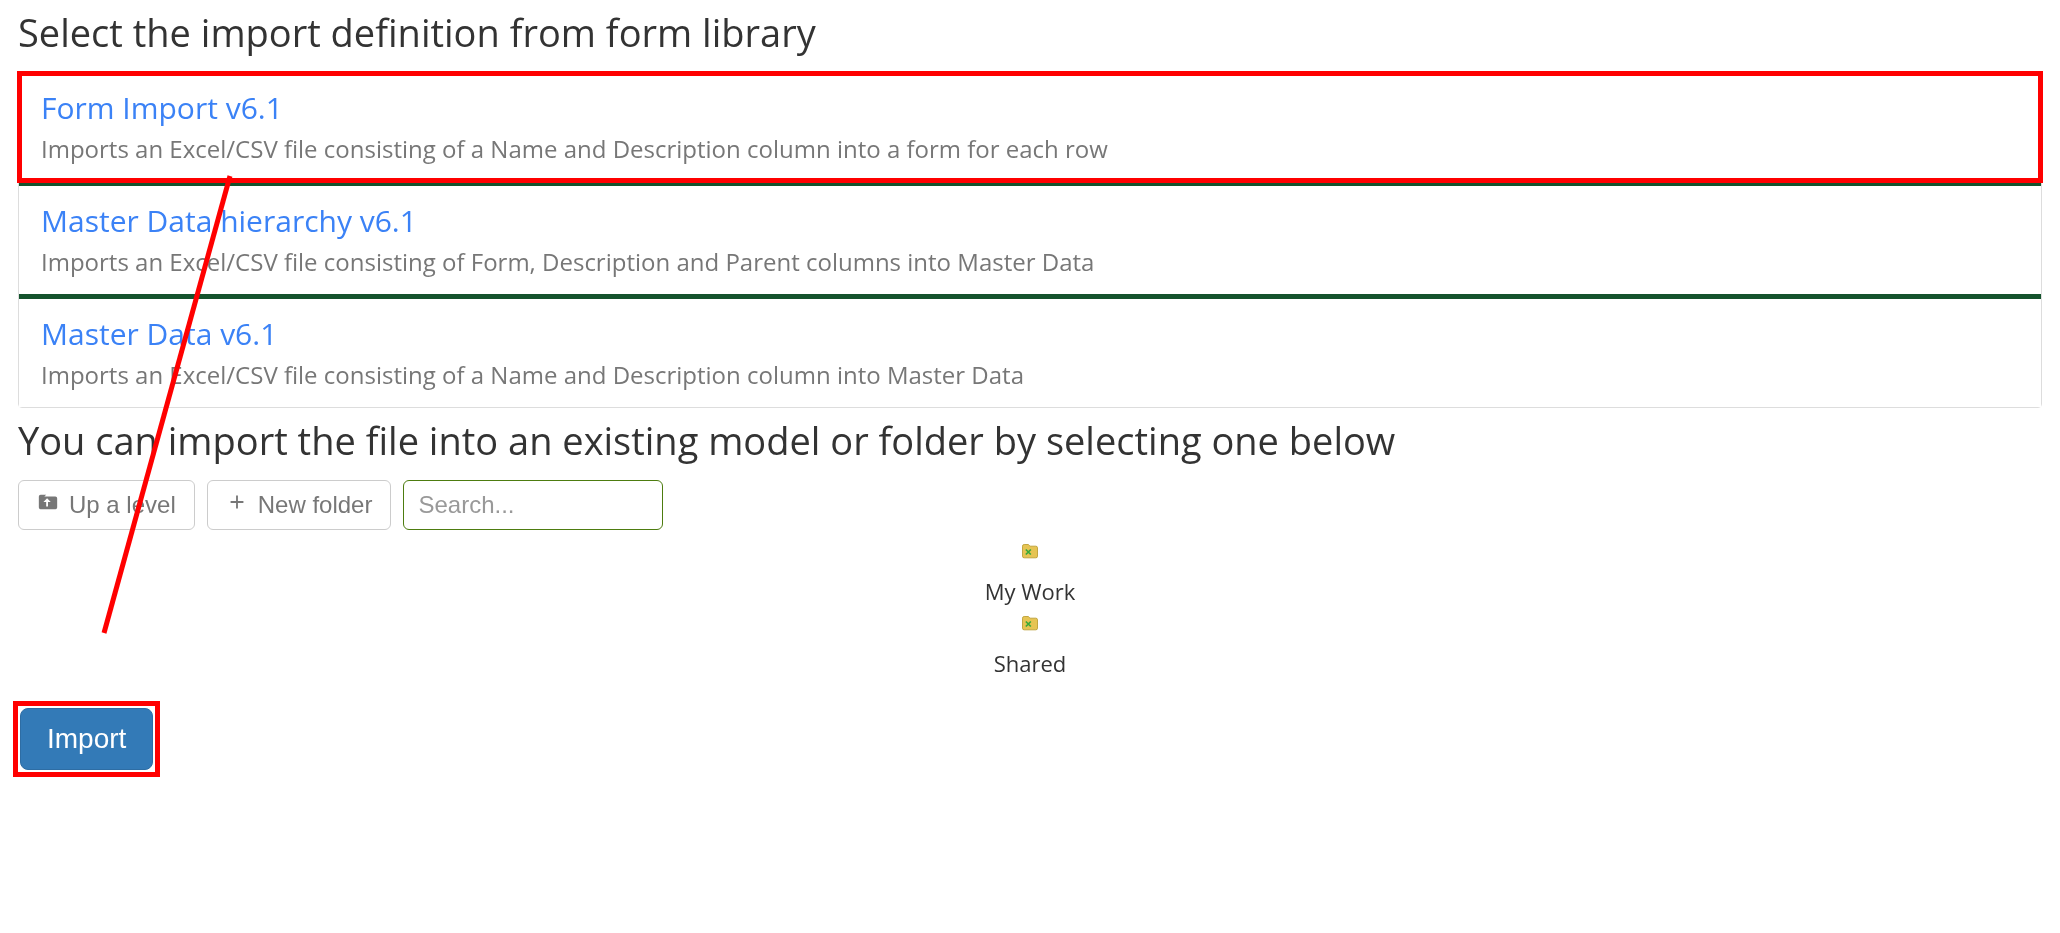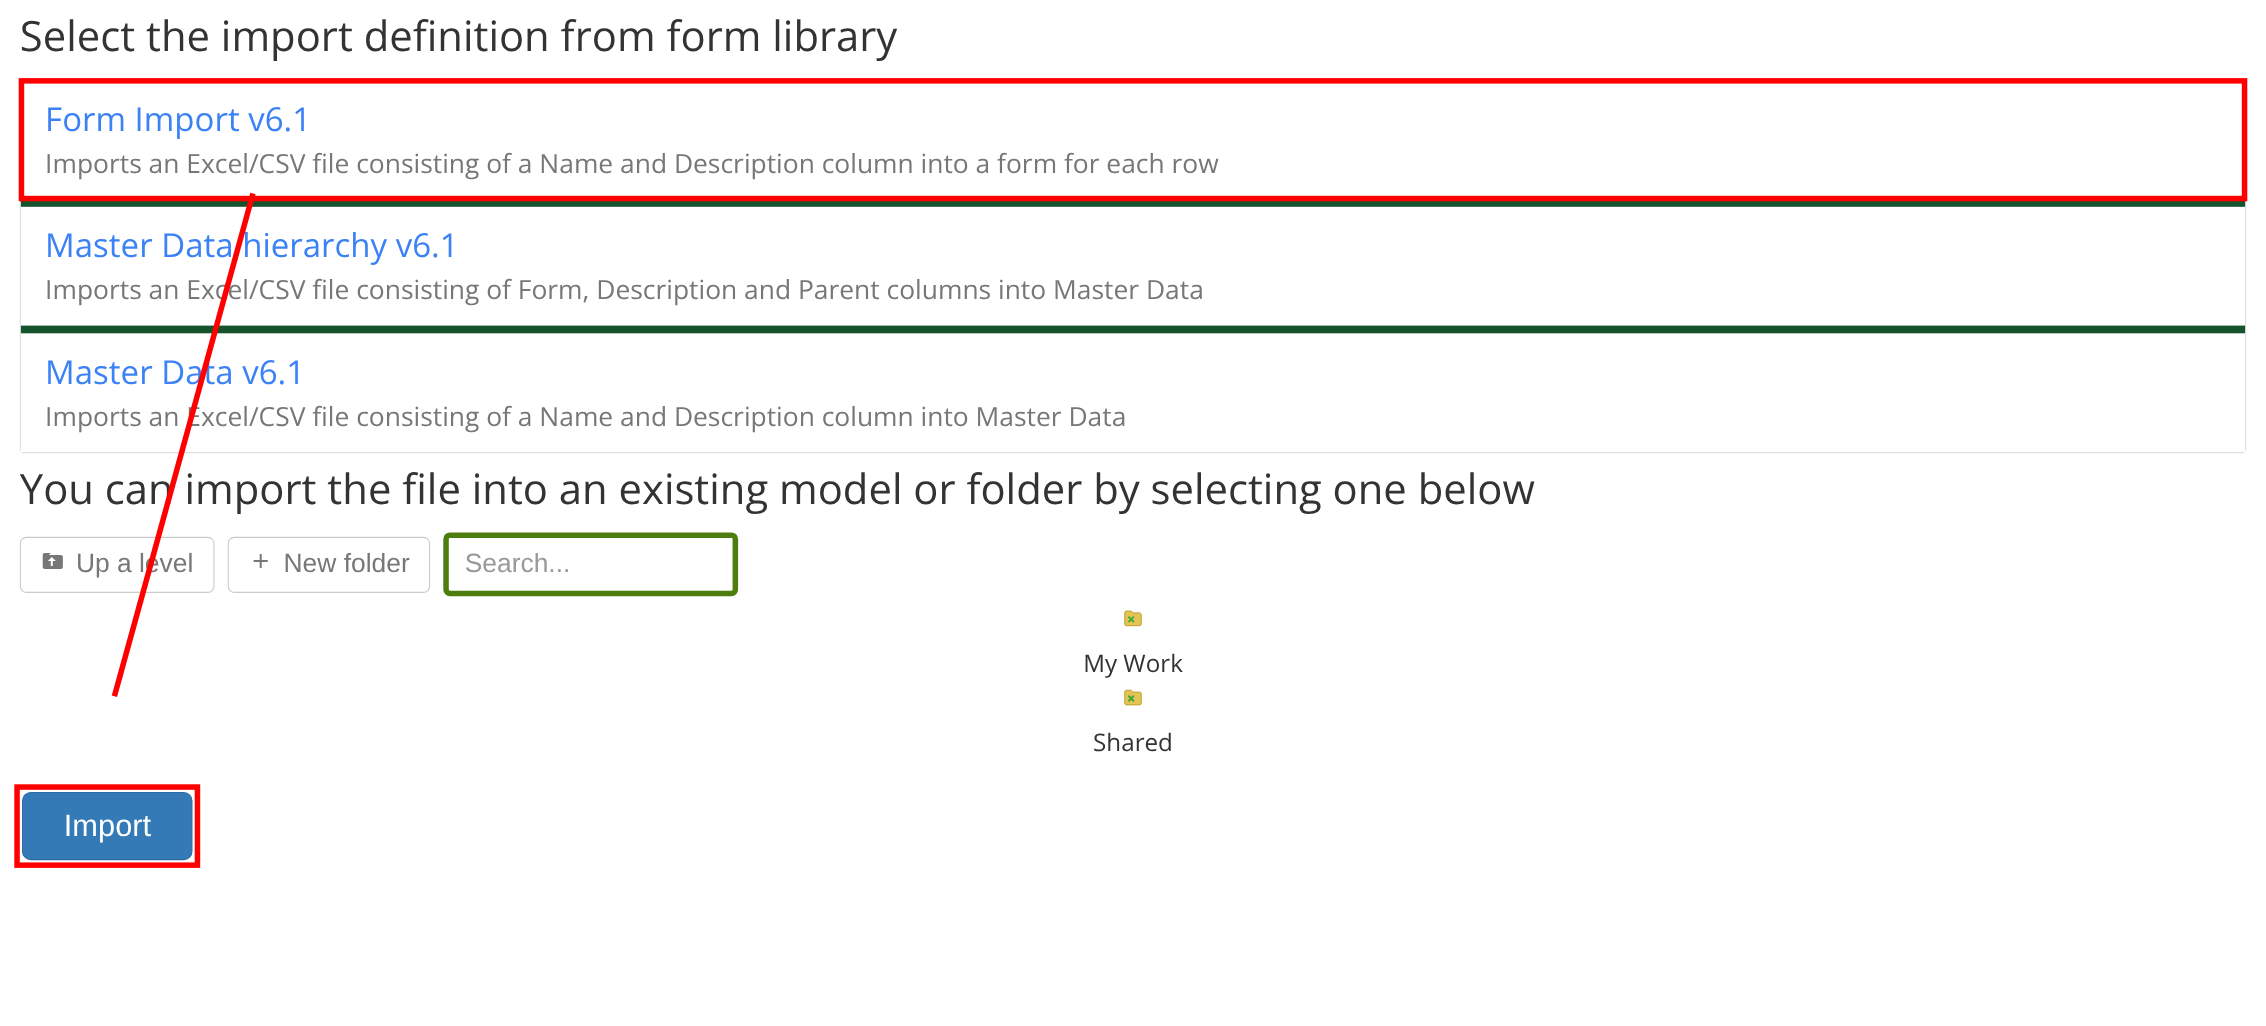--- a/index.html
+++ b/index.html
@@ -22,21 +22,21 @@
     margin: 6px 0 14px 0;
   }
   .def-list {
     border: 1px solid #ddd;
     border-radius: 4px;
     overflow: visible;
     position: relative;
   }
   .def-item {
     padding: 14px 22px 16px 22px;
-    border-top: 7px solid #14532d;
+    border-top: 5px solid #14532d;
     cursor: pointer;
     position: relative;
     background: #fff;
   }
   .def-item:first-child {
     border-top: none;
   }
   .def-item.selected {
     outline: 5px solid #ff0000;
     outline-offset: -3px;
@@ -73,21 +73,21 @@
     cursor: pointer;
   }
   .btn svg {
     width: 22px;
     height: 22px;
     fill: #777;
   }
   .search-input {
     font-size: 24px;
     color: #0f172a;
-    border: 5px solid #4d7c0f;
+    border: 1px solid #4d7c0f;
     border-radius: 6px;
     padding: 10px 14px;
     width: 230px;
   }
   .search-input::placeholder {
     color: #999;
   }
 
   .folder-tree {
     margin-top: 6px;
@@ -112,21 +112,21 @@
     margin-top: 26px;
     outline: 5px solid #ff0000;
     padding: 2px;
   }
   .import-btn {
     font-size: 28px;
     color: #fff;
     background: #337ab7;
     border: 1px solid #2e6da4;
     border-radius: 8px;
-    padding: 14px 37px;
+    padding: 14px 26px;
     cursor: pointer;
   }
 
   
   .annotation-line {
     position: absolute;
     left: 0;
     top: 0;
     pointer-events: none;
     z-index: 5;

